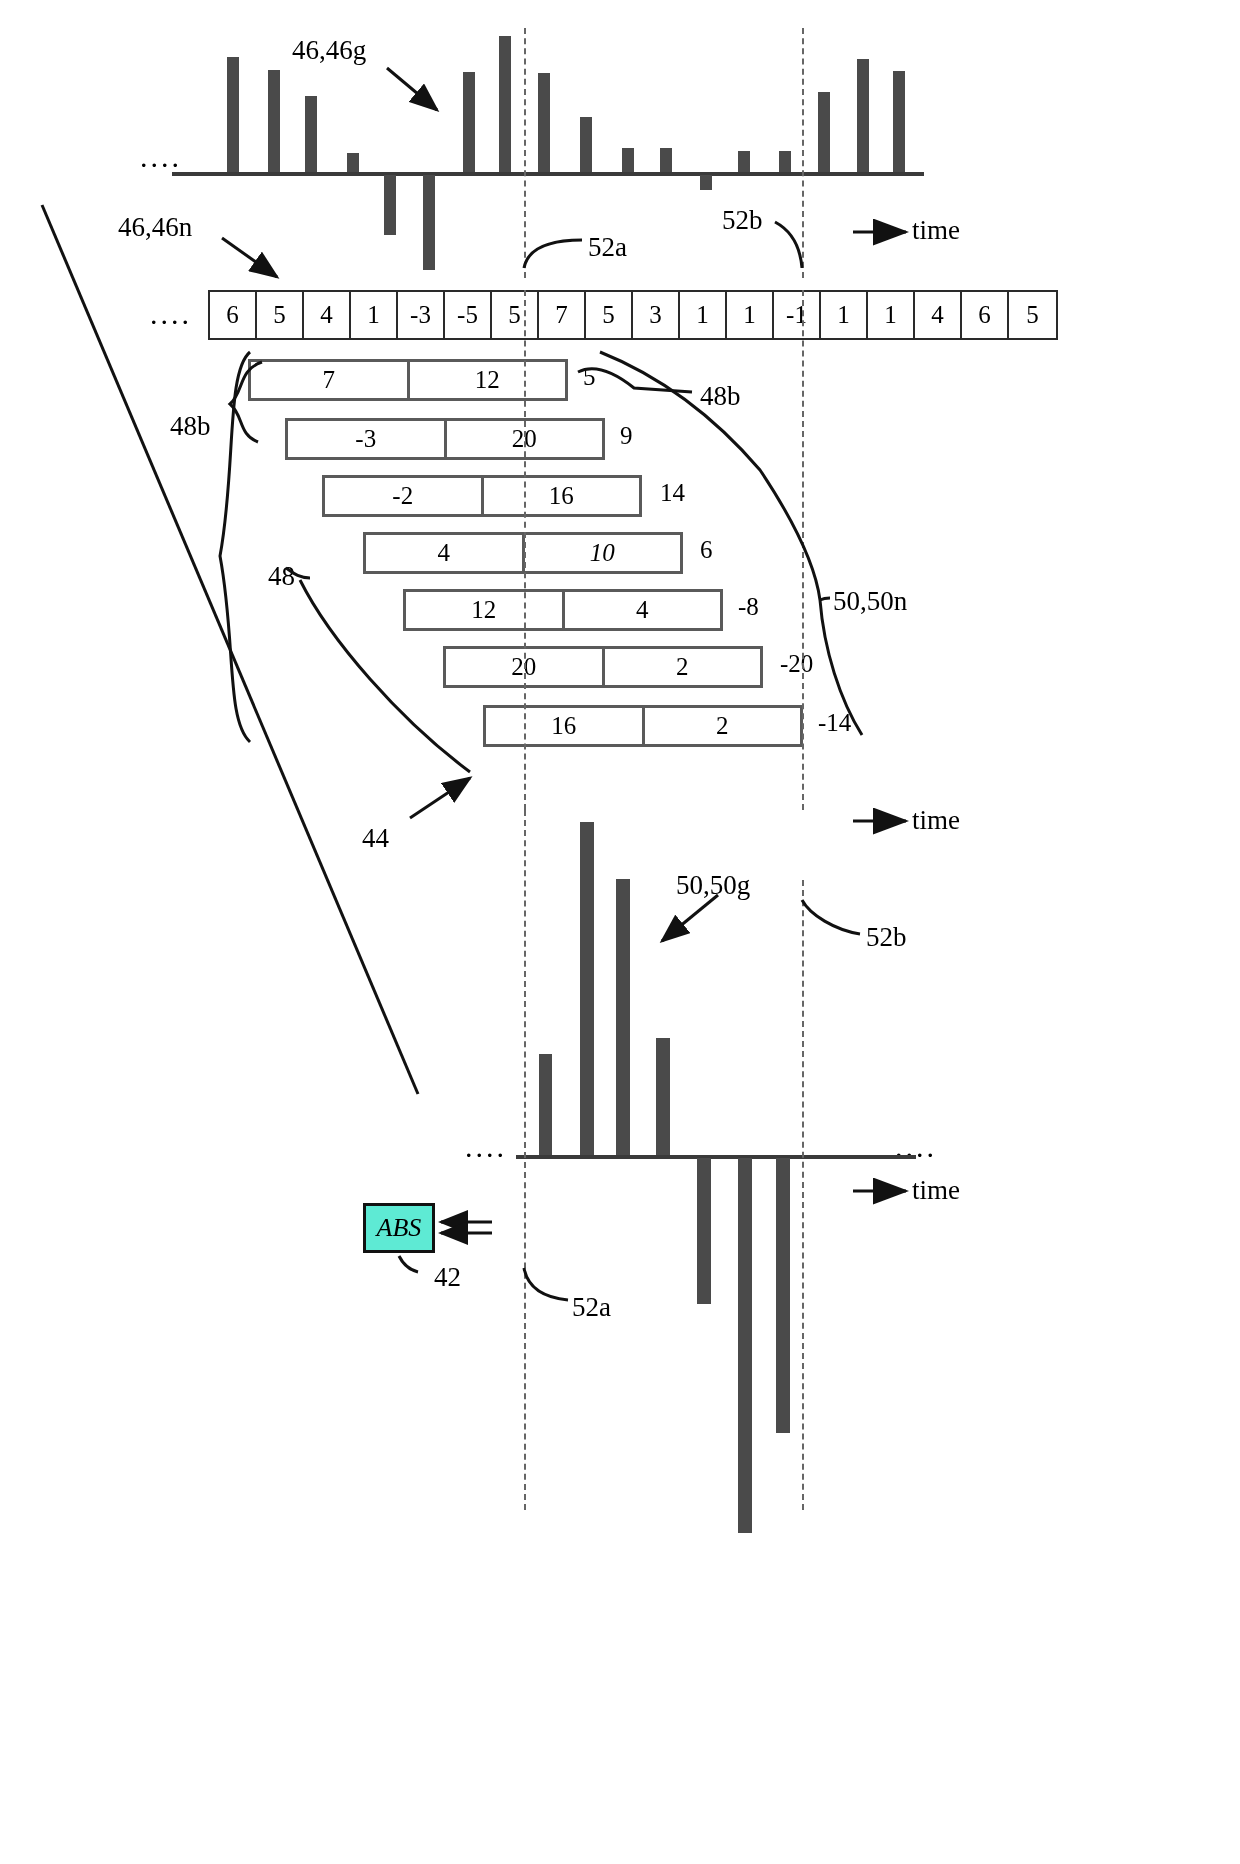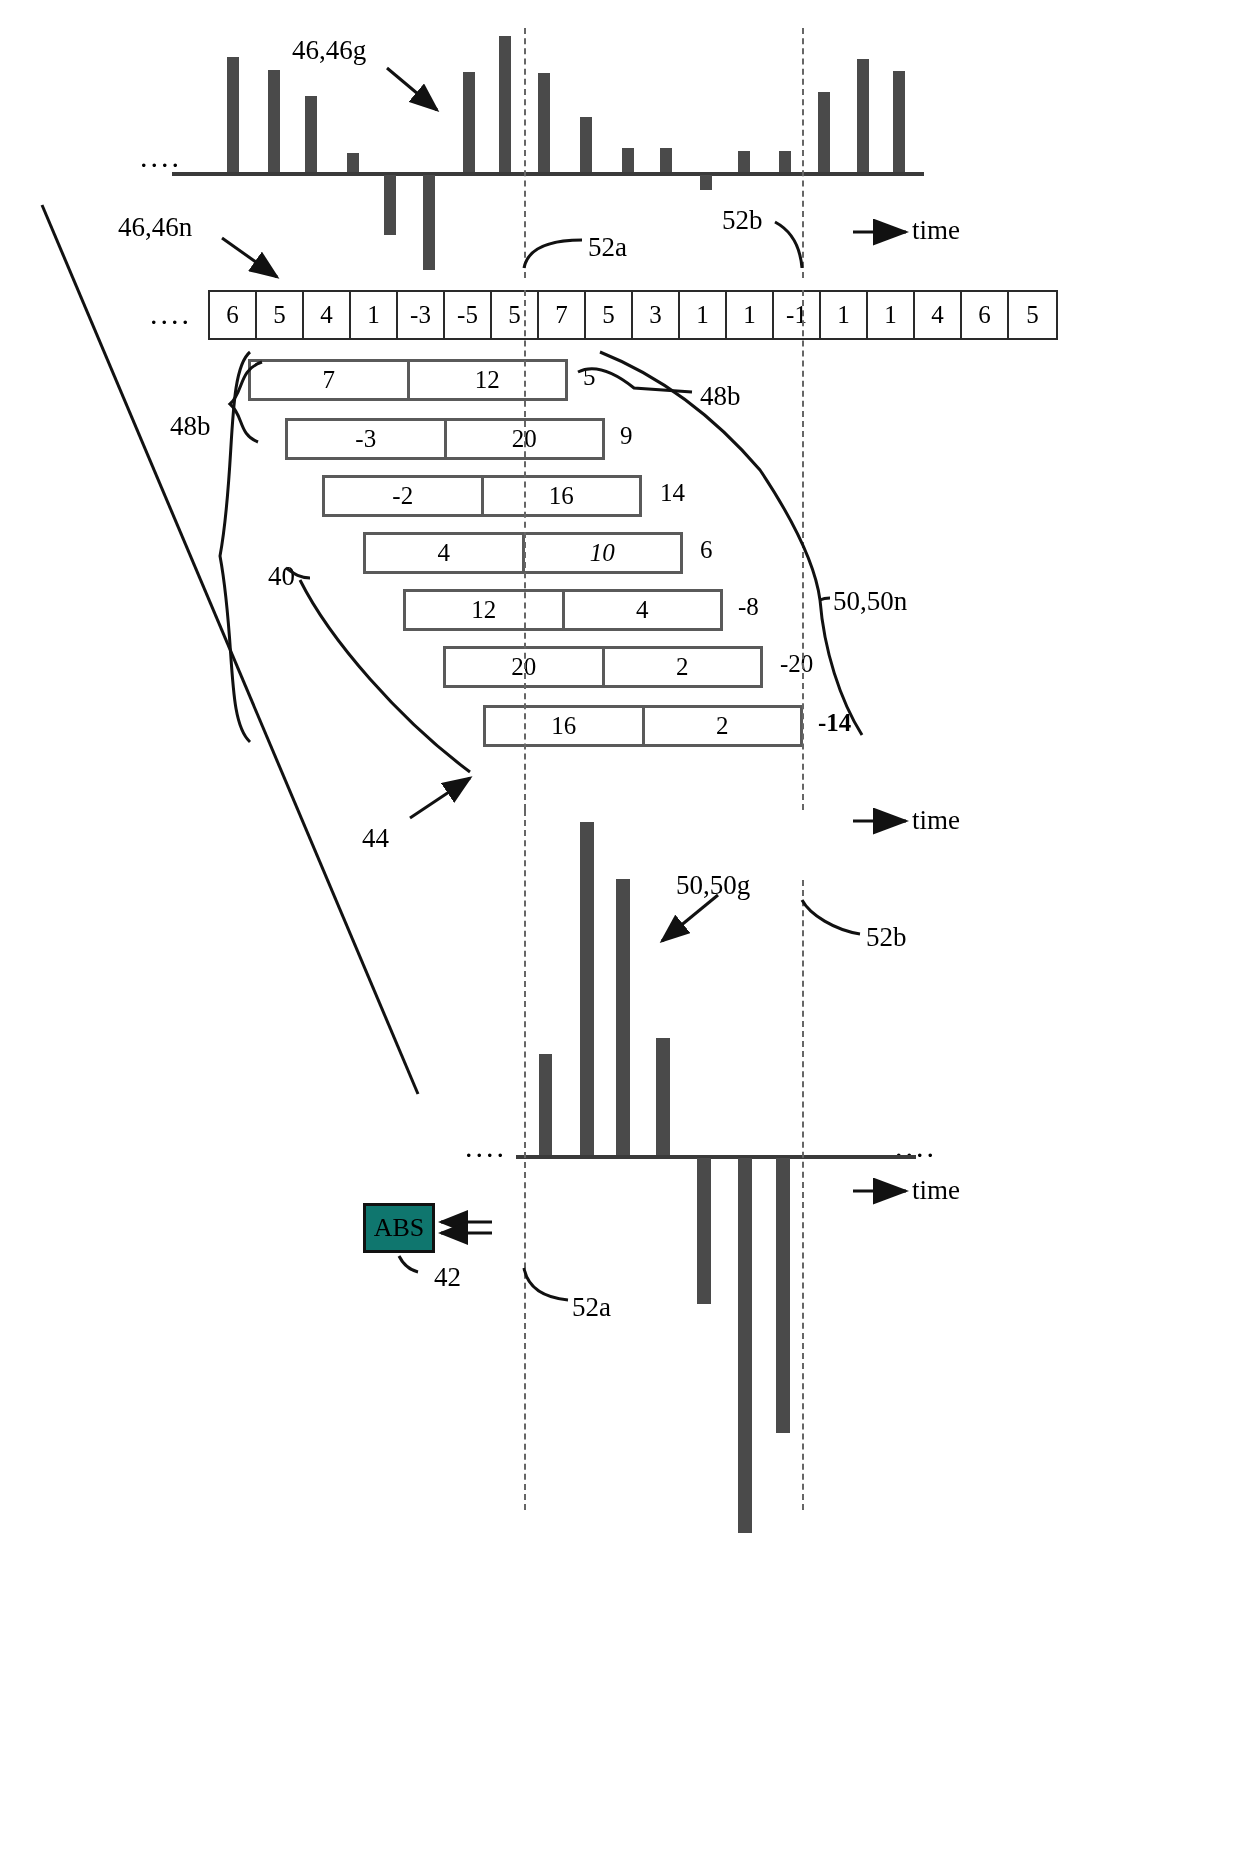--- a/index.html
+++ b/index.html
@@ -89,26 +89,27 @@
     border-right: none;
   }
   .resval {
     position: absolute;
     font-size: 25px;
     white-space: nowrap;
   }
   .absbox {
     position: absolute;
     border: 3px solid #111;
-    background: #0f766e;
+    background: #5eead4;
     display: flex;
     align-items: center;
     justify-content: center;
     font-size: 26px;
     box-sizing: border-box;
+    font-style: italic;
   }
   svg.overlay {
     position: absolute;
     left: 0;
     top: 0;
     width: 1240px;
     height: 1864px;
     pointer-events: none;
   }
 </style>
@@ -208,28 +209,28 @@
   <div class="pairbox" style="left:443px; top:646px; width:320px;">
     <div class="half" style="width:160px;">20</div>
     <div class="half" style="width:157px;">2</div>
   </div>
   <div class="resval" style="left:780px; top:650px;">-20</div>
 
   <div class="pairbox" style="left:483px; top:705px; width:320px;">
     <div class="half" style="width:160px;">16</div>
     <div class="half" style="width:157px;">2</div>
   </div>
-  <div class="resval" style="left:818px; top:709px;font-weight:bold;">-14</div>
+  <div class="resval" style="left:818px; top:709px;">-14</div>
 
   <div class="dashed" style="left:524px; top:290px; height:520px;"></div>
   <div class="dashed" style="left:802px; top:290px; height:520px;"></div>
 
   <div class="lbl" style="left:170px; top:411px;">48b</div>
   <div class="lbl" style="left:700px; top:381px;">48b</div>
-  <div class="lbl" style="left:268px; top:561px;">40</div>
+  <div class="lbl" style="left:268px; top:561px;">48</div>
   <div class="lbl" style="left:833px; top:586px;">50,50n</div>
   <div class="lbl" style="left:362px; top:823px;">44</div>
 
   <div class="dots" style="left:465px; top:1130px;">....</div>
   <div class="dots" style="left:895px; top:1130px;">....</div>
 
   <div class="axis" style="left:516px; top:1155px; width:400px;"></div>
 
   <div class="bar" style="left:539px; top:1054px; width:13px; height:101px;"></div>
   <div class="bar" style="left:580px; top:822px; width:14px; height:333px;"></div>

